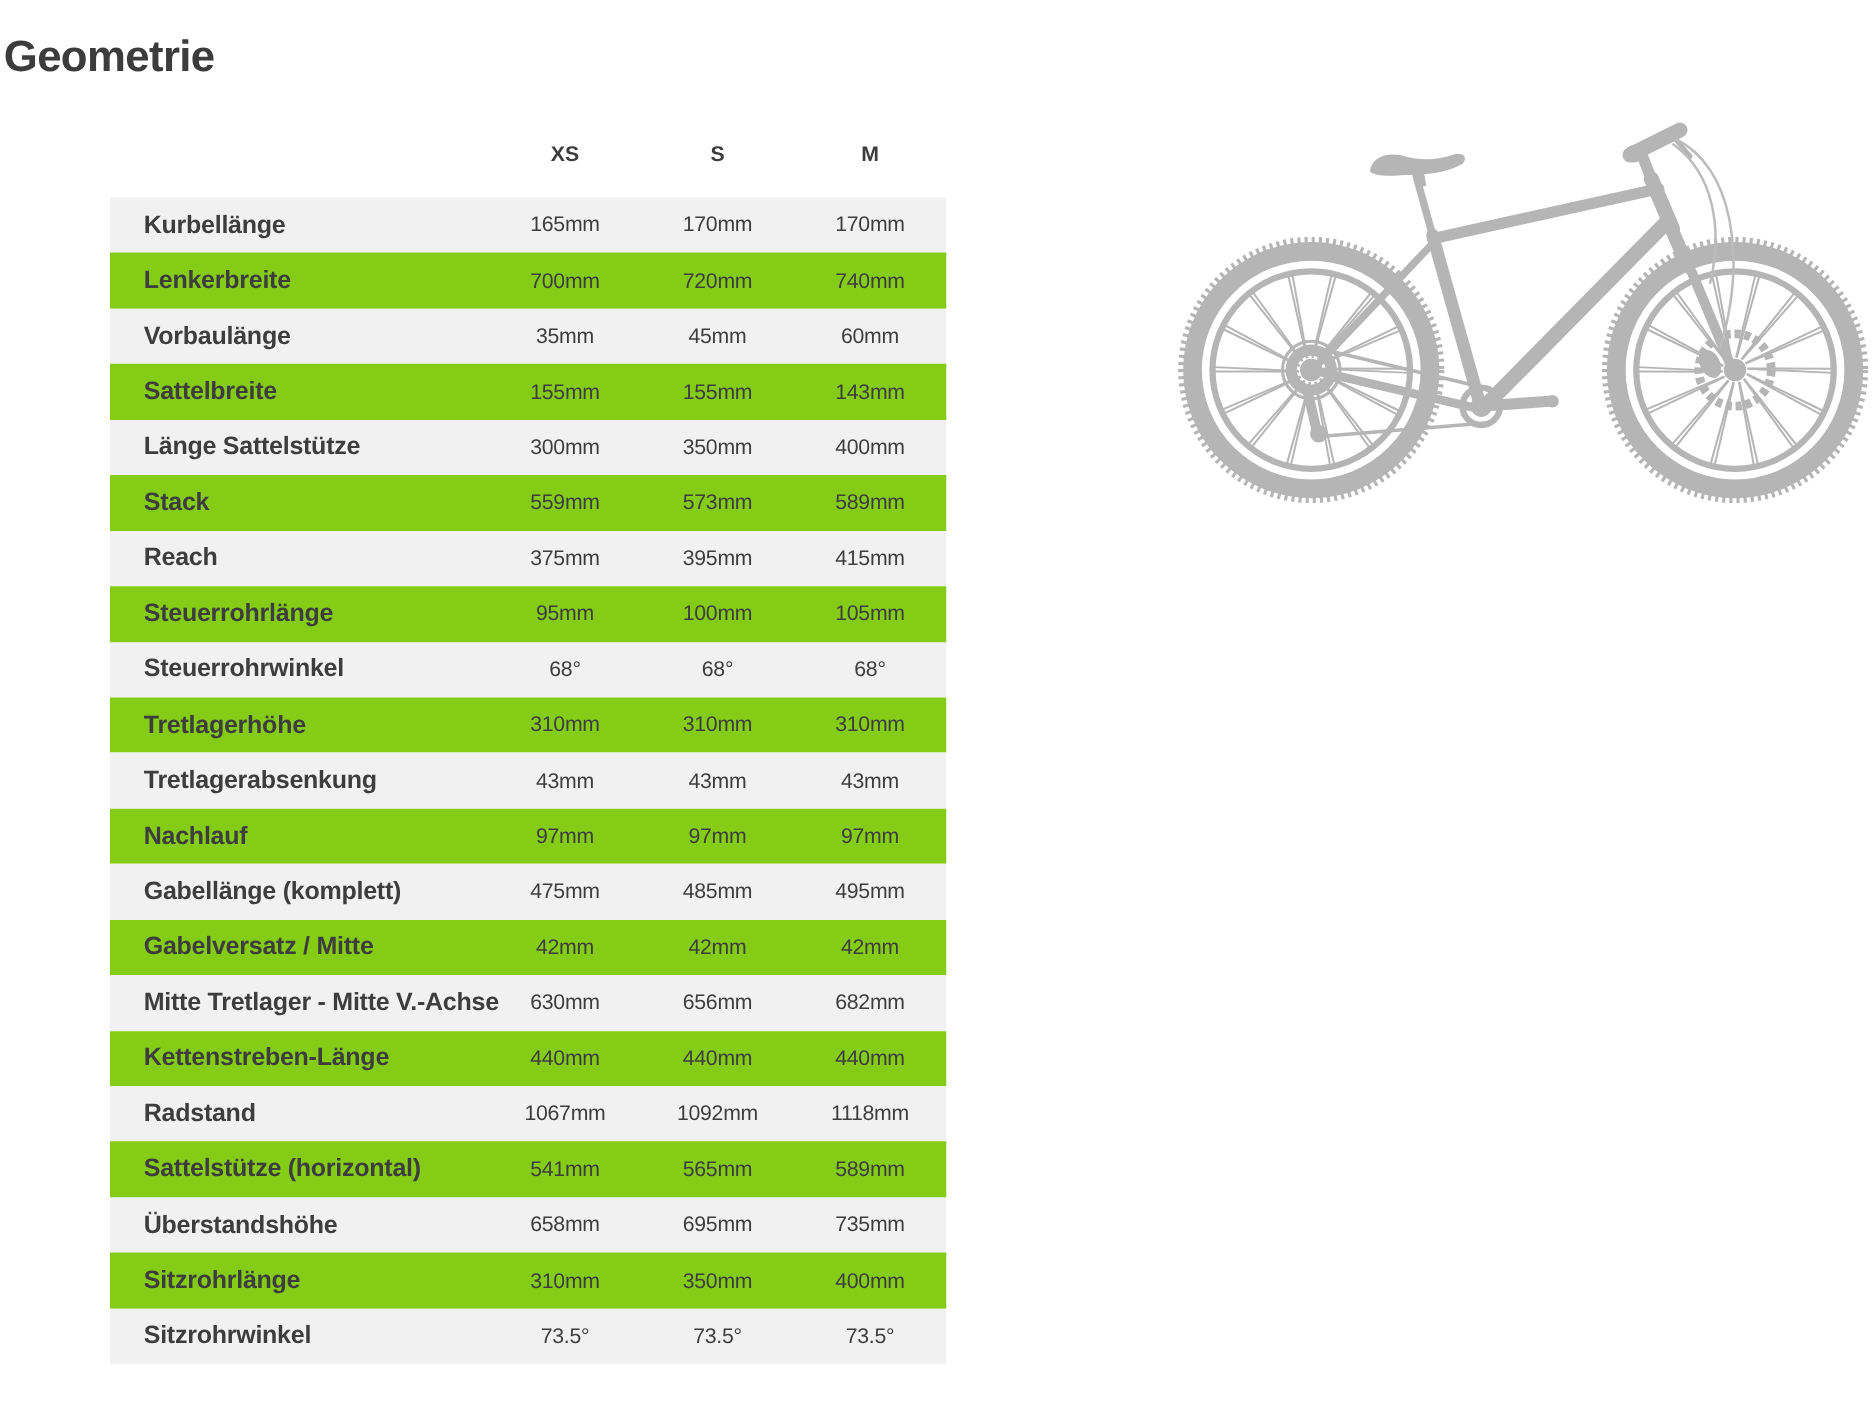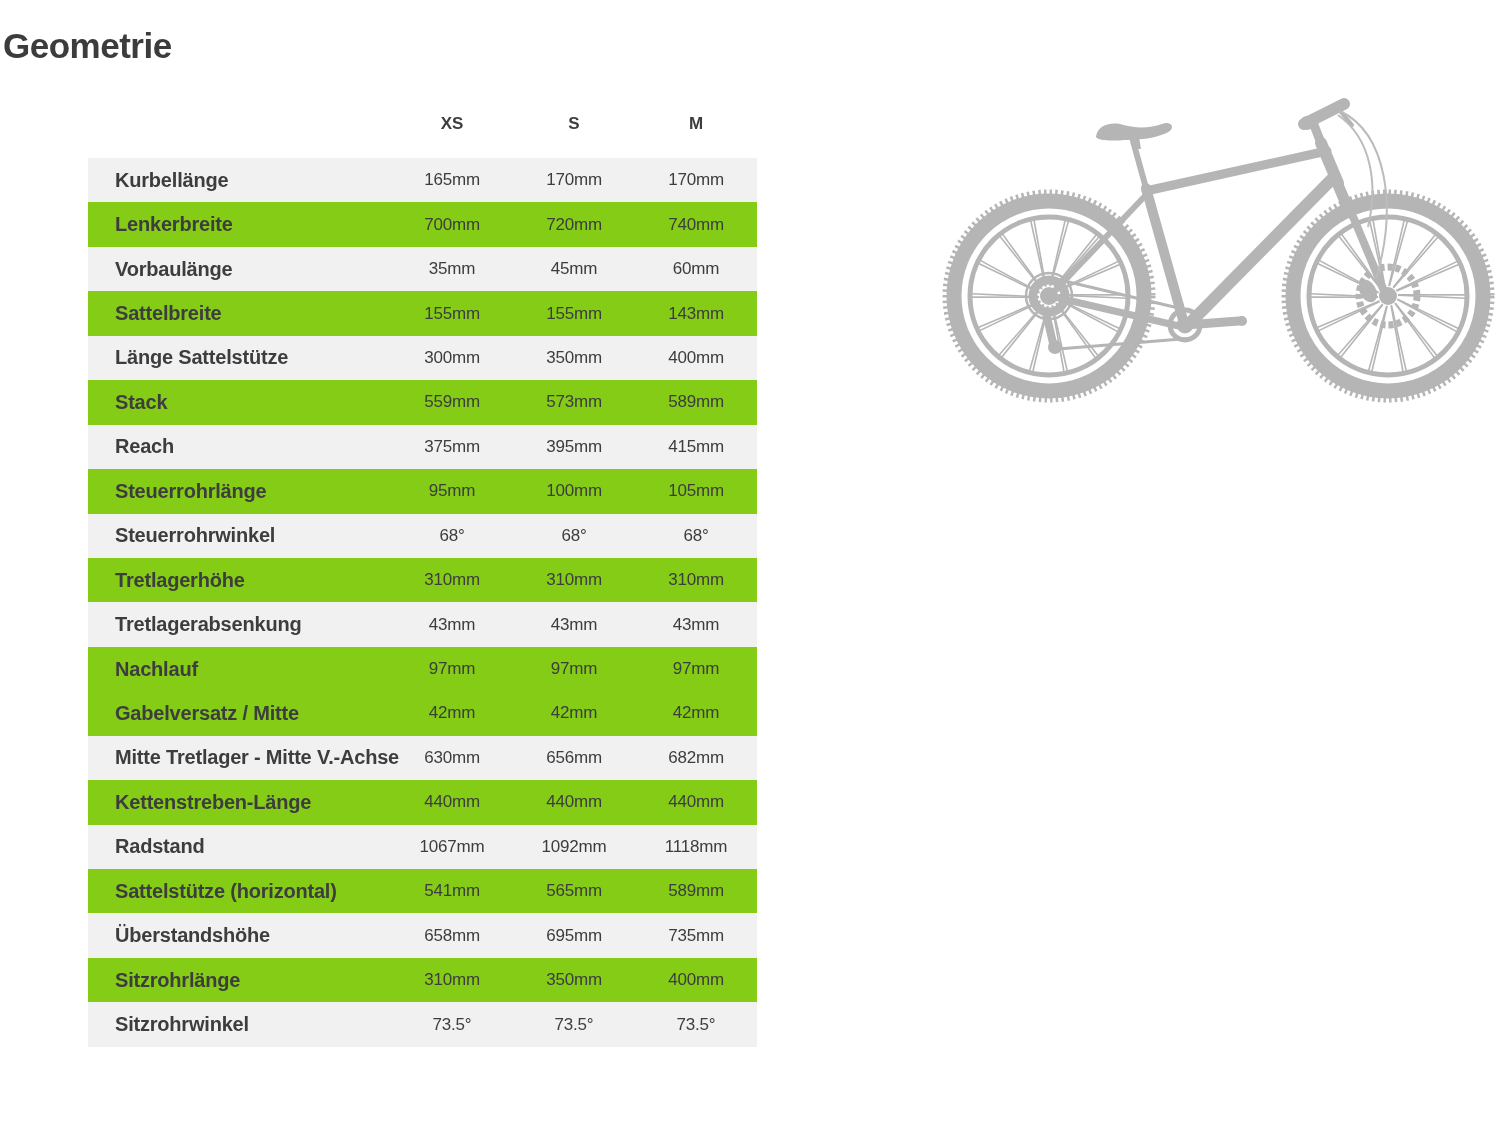--- a/index.html
+++ b/index.html
@@ -143,20 +143,26 @@
           <div class="cell label">Tretlagerabsenkung</div>
           <div class="cell value">43mm</div>
           <div class="cell value">43mm</div>
           <div class="cell value">43mm</div>
         </div>
         <div class="trow">
           <div class="cell label">Nachlauf</div>
           <div class="cell value">97mm</div>
           <div class="cell value">97mm</div>
           <div class="cell value">97mm</div>
+        </div>
+        <div class="trow striped">
+          <div class="cell label">Gabellänge (komplett)</div>
+          <div class="cell value">475mm</div>
+          <div class="cell value">485mm</div>
+          <div class="cell value">495mm</div>
         </div>
         <div class="trow">
           <div class="cell label">Gabelversatz / Mitte</div>
           <div class="cell value">42mm</div>
           <div class="cell value">42mm</div>
           <div class="cell value">42mm</div>
         </div>
         <div class="trow striped">
           <div class="cell label">Mitte Tretlager - Mitte V.-Achse</div>
           <div class="cell value">630mm</div>

